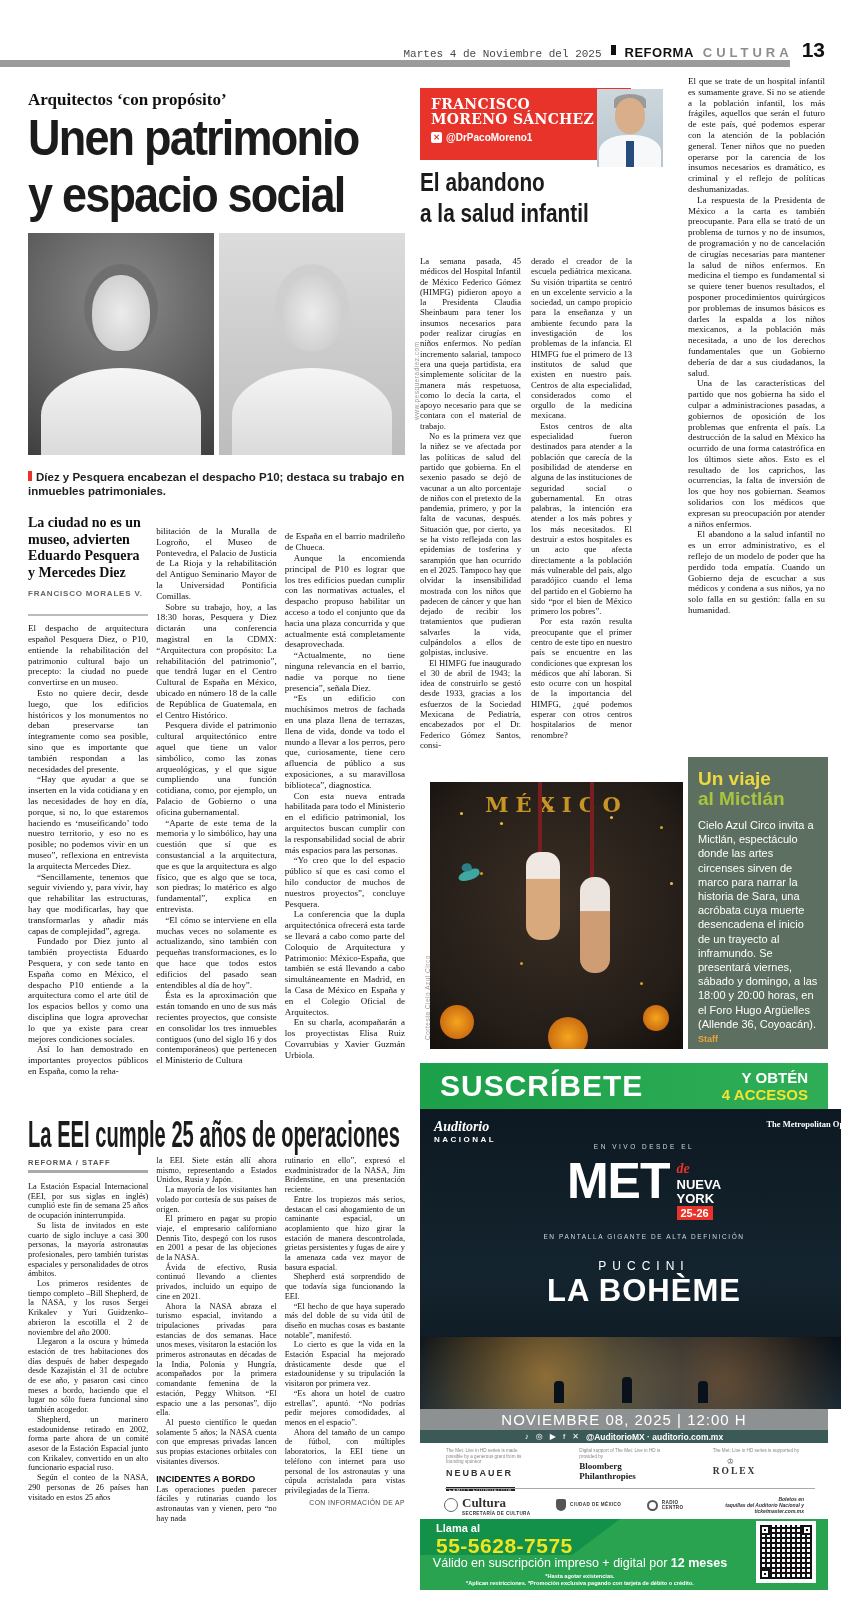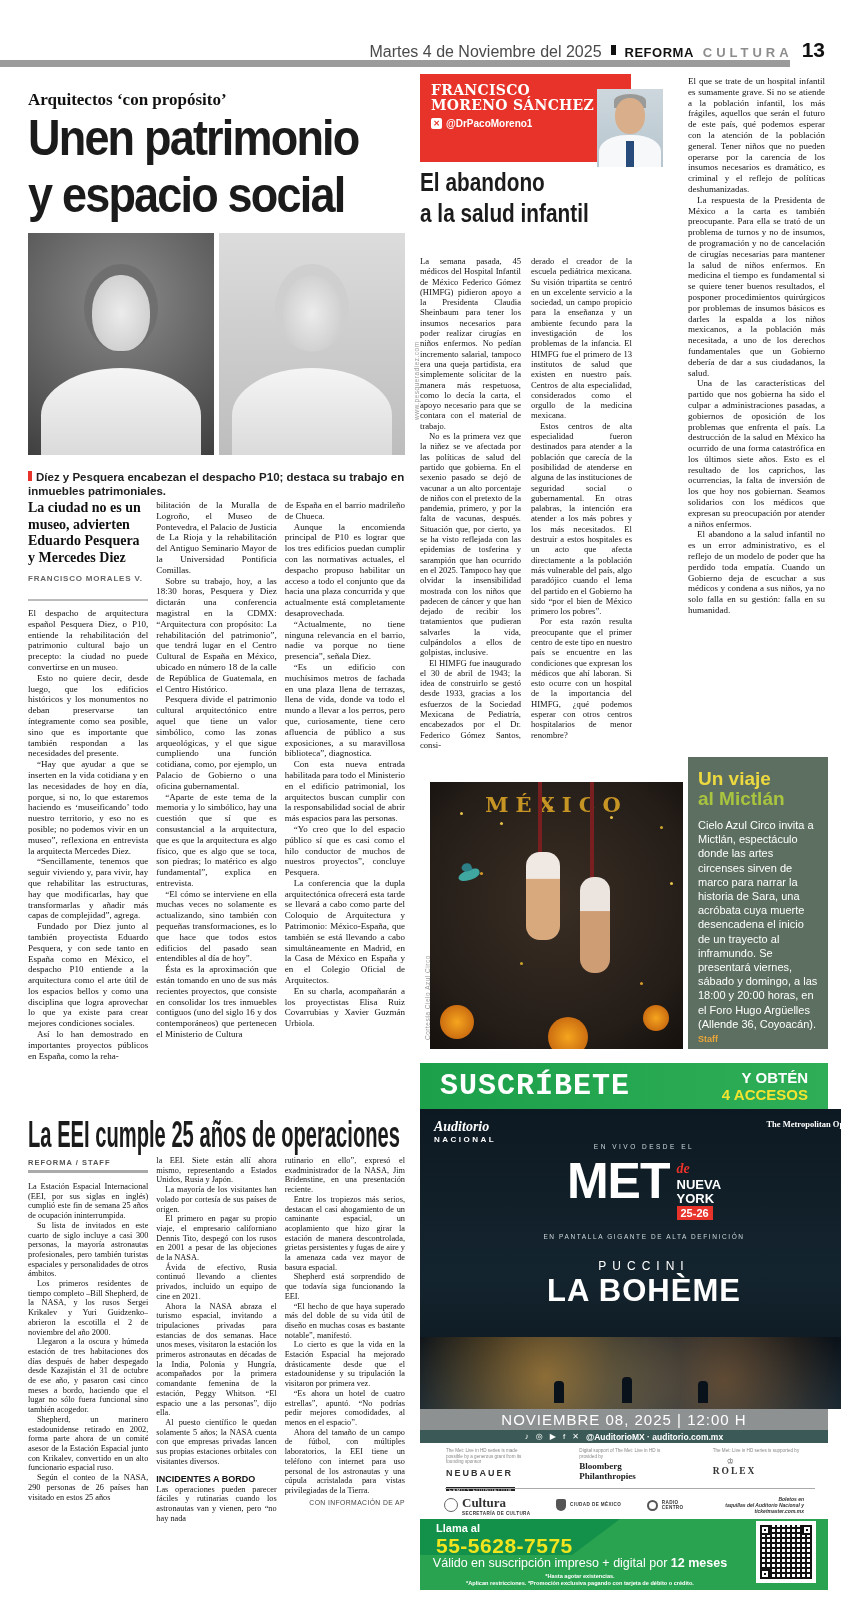--- a/index.html
+++ b/index.html
@@ -4,21 +4,21 @@
 <style>
   html,body{margin:0;padding:0;background:#e9e9e9;}
   #page{position:relative;width:841px;height:1606px;background:#fff;overflow:hidden;
         font-family:"Liberation Serif",serif;color:#111;}
   .abs{position:absolute;}
   .cx{display:inline-block;transform-origin:0 50%;white-space:nowrap;}
 
   
   .hdr{top:38px;right:16px;display:flex;align-items:baseline;gap:9px;
        font-family:"Liberation Sans",sans-serif;}
-  .hdr .date{font-size:16px;color:#4a4a4a;}
+  .hdr .date{font-size:11px;color:#4a4a4a;font-family:Liberation Mono, monospace;}
   .hdr .tick{width:5px;height:10px;background:#111;align-self:center;}
   .hdr .brand{font-size:13px;font-weight:800;letter-spacing:.5px;color:#111;}
   .hdr .section{font-size:13px;font-weight:700;letter-spacing:4px;color:#8d8d8d;}
   .hdr .pageno{font-size:21px;font-weight:800;color:#111;}
   .hdr-rule{left:0px;top:60px;width:790px;height:7px;background:#9b9b9b;}
 
   
   .kicker{left:28px;top:90px;font:700 17px "Liberation Serif",serif;color:#111;}
   .headline{left:28px;top:110px;font:800 50px/57px "Liberation Sans",sans-serif;
             letter-spacing:-2px;color:#1b1b1b;}
@@ -29,30 +29,30 @@
   .portrait .hair{position:absolute;left:50%;top:14%;width:74px;height:88px;margin-left:-37px;
                   border-radius:50%;}
   .portrait.dark .hair{background:#6f6f6f;}
   .portrait.light .hair{background:#cfcfcf;}
   .portrait .face{position:absolute;left:50%;top:19%;width:58px;height:76px;margin-left:-29px;
                   border-radius:48% 48% 45% 45%;background:radial-gradient(#ececec,#c6c6c6);}
   .portrait .shoulders{position:absolute;left:50%;bottom:-8px;width:160px;height:95px;margin-left:-80px;
                   border-radius:50% 50% 0 0;background:linear-gradient(#f5f5f5,#d8d8d8);}
   .caption{left:28px;top:470px;width:377px;font:600 11.5px/14px "Liberation Sans",sans-serif;color:#222;}
   .caption .ctick{display:inline-block;width:4px;height:10px;background:#e8332a;margin-right:4px;}
-  .cols3{left:28px;top:500px;width:377px;height:592px;display:flex;gap:8px;overflow:hidden;}
+  .cols3{left:28px;top:500px;width:377px;height:592px;display:flex;gap:8px;overflow:hidden;align-items:center;}
   .col{flex:1;overflow:hidden;}
   .subhead{font:700 14px/16.5px "Liberation Serif",serif;margin:0 0 8px 0;}
   .byline{font:700 8px "Liberation Sans",sans-serif;color:#666;letter-spacing:.8px;
           border-bottom:2px solid #bbb;padding-bottom:16px;margin-bottom:7px;}
   .body p{font-size:9px;line-height:10.8px;text-align:justify;margin:0;}
   .body p + p{text-indent:9px;}
 
   
-  .op-box{left:420px;top:74px;width:211px;height:88px;background:#e8332a;color:#fff;
+  .op-box{left:420px;top:88px;width:211px;height:72px;background:#e8332a;color:#fff;
           padding:9px 0 0 11px;box-sizing:border-box;}
   .op-name{font:700 14px/15px "DejaVu Serif",serif;letter-spacing:.3px;}
   .op-handle{margin-top:5px;display:flex;align-items:center;gap:4px;
              font:700 10px "Liberation Sans",sans-serif;}
   .xbadge{display:inline-flex;align-items:center;justify-content:center;width:11px;height:11px;
           background:#fff;color:#e8332a;border-radius:2px;font:700 8px "Liberation Sans",sans-serif;}
   .doctor{left:597px;top:89px;width:66px;height:78px;background:linear-gradient(#cdd7dd,#b7c5ce);
           overflow:hidden;}
   .doctor .dface{position:absolute;left:50%;top:9px;width:30px;height:36px;margin-left:-15px;
           border-radius:48%;background:#d9ae8a;}
@@ -100,21 +100,21 @@
   .eei-cols{left:28px;top:1156px;width:377px;height:450px;display:flex;gap:8px;overflow:hidden;}
   .eei-cols .body p{font-size:8.3px;line-height:9.7px;}
   .eei-col1-pad{padding-top:26px;}
   .eei-sub{font:700 9px "Liberation Sans",sans-serif;margin:7px 0 1px;}
   .eei-ap{text-align:right;font:6.8px "Liberation Sans",sans-serif;color:#444;letter-spacing:.4px;margin-top:3px;}
 
   
   .sub-bar{left:420px;top:1063px;width:408px;height:46px;background:linear-gradient(90deg,#1ca04a,#2fae57);
       display:flex;align-items:center;justify-content:space-between;padding:0 20px;box-sizing:border-box;
       font-family:"Liberation Sans",sans-serif;}
-  .sub-word{color:#fff;font-weight:800;font-size:30px;letter-spacing:1px;font-family:Liberation Mono, monospace;}
+  .sub-word{color:#fff;font-weight:800;font-size:30px;letter-spacing:1px;}
   .sub-right{text-align:right;font-weight:800;font-size:15px;line-height:17px;}
   .sub-right .l1{color:#fff;}
   .sub-right .l2{color:#f3e430;}
   .poster{left:420px;top:1109px;width:448px;height:300px;overflow:hidden;color:#fff;
       background:linear-gradient(#0d1922,#14242e 55%,#0a141c);font-family:"Liberation Sans",sans-serif;}
   .venue{position:absolute;left:14px;top:10px;}
   .venue .v1{font:italic 700 14px "Liberation Serif",serif;}
   .venue .v2{font:700 8px "Liberation Sans",sans-serif;letter-spacing:2.5px;}
   .metbrand{position:absolute;right:12px;top:10px;text-align:right;}
   .metbrand .b1{font:700 8.5px "Liberation Serif",serif;}

